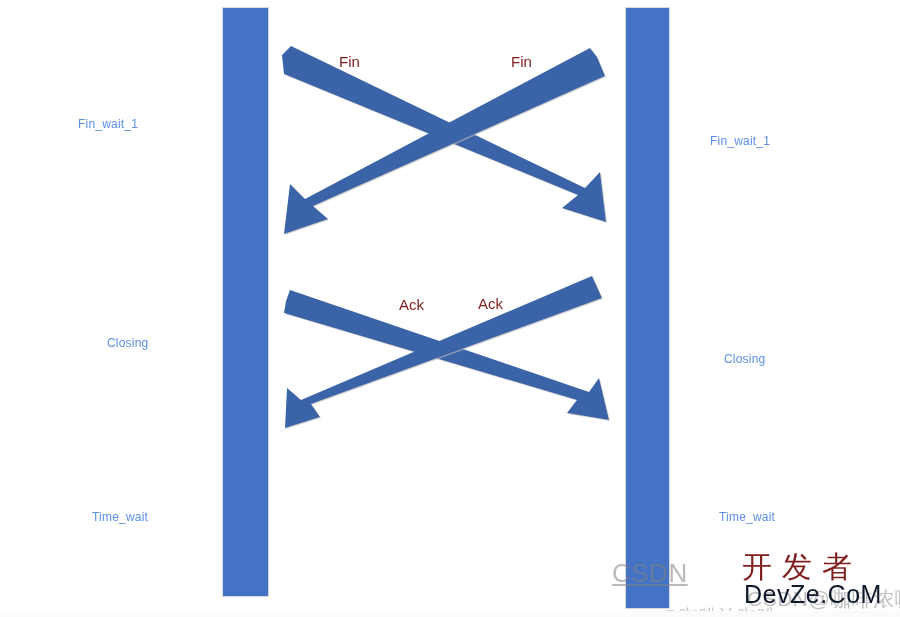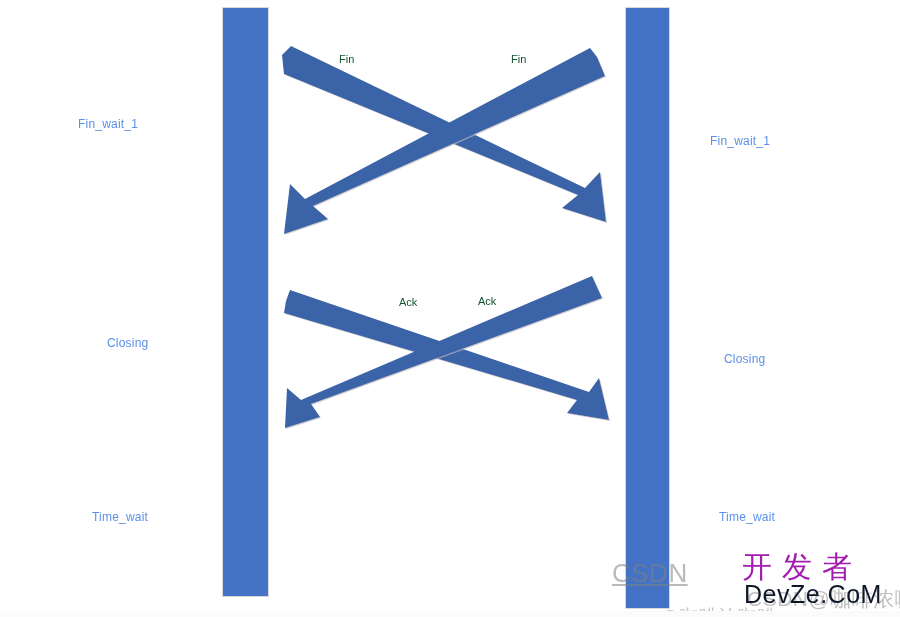--- a/index.html
+++ b/index.html
@@ -28,22 +28,22 @@
   .state-label {
     position: absolute;
     color: #5B8FE8;
     font-size: 12px;
     font-family: "Liberation Sans", sans-serif;
     white-space: nowrap;
     letter-spacing: 0.2px;
   }
   .msg-label {
     position: absolute;
-    color: #14532d;
-    font-size: 11px;
+    color: #7f1d1d;
+    font-size: 15px;
     font-family: "Liberation Sans", sans-serif;
     white-space: nowrap;
   }
 
   #arrow-layer {
     position: absolute;
     left: 0; top: 0;
     width: 900px;
     height: 617px;
   }
@@ -65,21 +65,21 @@
   #wm-csdn-2 {
     left: 660px; top: 564px;
     font-size: 19px;
     color: rgba(140,140,140,0.50);
     letter-spacing: 0.5px;
     margin-top: 40px;
   }
   #wm-dev-cn {
     left: 742px; top: 547px;
     font-size: 30px;
-    color: #a21caf;
+    color: #7f1d1d;
     letter-spacing: 10px;
     font-weight: 400;
   }
   #wm-csdn-3 {
     left: 712px; top: 585px;
     font-size: 21px;
     color: rgba(140,140,140,0.55);
     letter-spacing: 0.5px;
     margin-left: 35px;
   }

